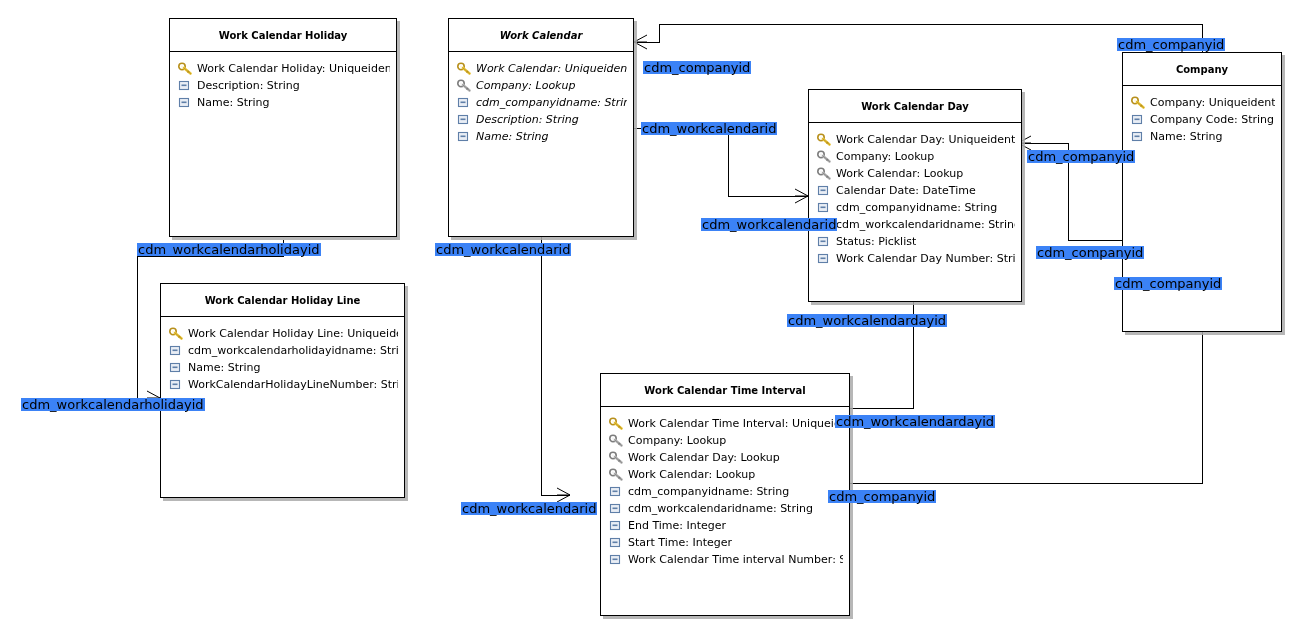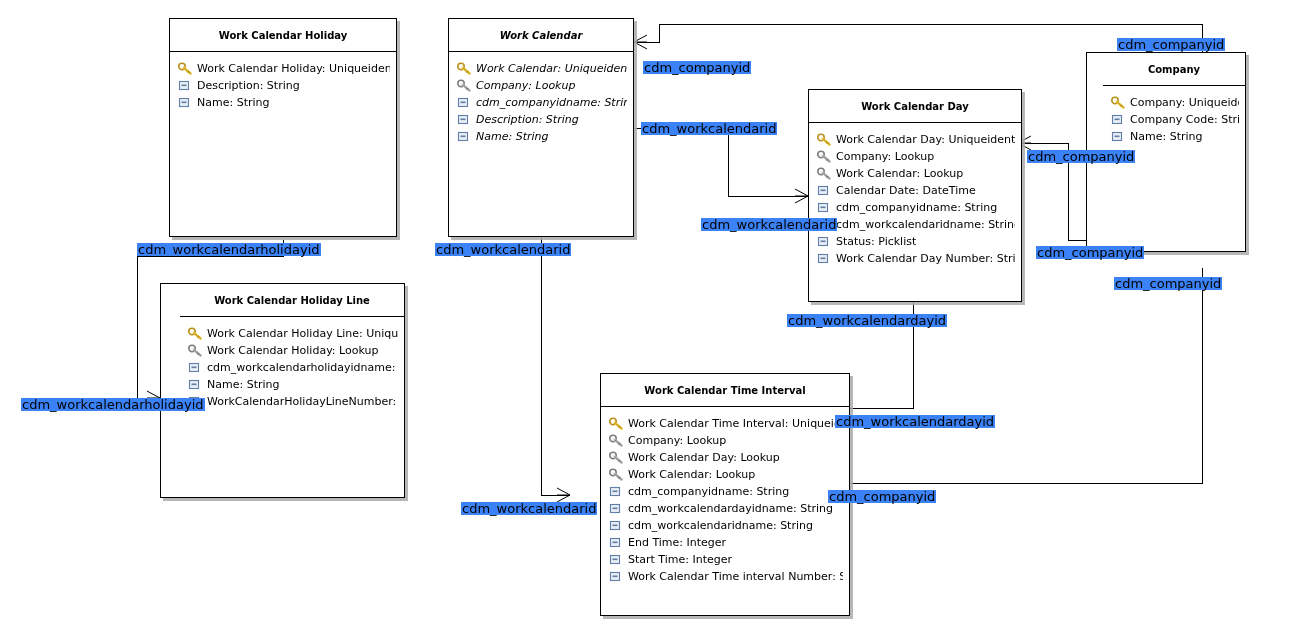--- a/index.html
+++ b/index.html
@@ -314,21 +314,21 @@
             <svg width="15" height="13" viewBox="0 0 15 13">
               <rect x="1.5" y="2.5" width="9" height="8" fill="#e9eef5" stroke="#5f7fa8" stroke-width="1.1"></rect>
               <rect x="3.5" y="5.5" width="5" height="1.6" fill="#5f7fa8"></rect>
             </svg>
           </span>
         <span class="attr-label">Work Calendar Day Number: Stri...</span>
       </div>
     </div>
   </div>
 
-  <div class="entity" style="left:1086px; top:52px; width:160px; height:200px;padding-left:16px;">
+  <div class="entity" style="left:1122px; top:52px; width:160px; height:280px;">
     <div class="entity-title">Company</div>
     <div class="entity-attrs">
       <div class="attr">
         <span class="ico">
             <svg width="15" height="13" viewBox="0 0 15 13">
               <circle cx="4" cy="4.5" r="3.2" fill="none" stroke="#b8901c" stroke-width="1.6"></circle>
               <circle cx="4" cy="4.5" r="1.1" fill="#fff8dc"></circle>
               <path d="M6,6 L12.5,11.5" stroke="#e8c33a" stroke-width="2.6" stroke-linecap="round"></path>
               <path d="M6,6 L12.5,11.5" stroke="#b8901c" stroke-width="0.8" stroke-linecap="round"></path>
               <path d="M9.5,10.5 L11,9" stroke="#b8901c" stroke-width="1.4"></path>
@@ -350,145 +350,124 @@
             <svg width="15" height="13" viewBox="0 0 15 13">
               <rect x="1.5" y="2.5" width="9" height="8" fill="#e9eef5" stroke="#5f7fa8" stroke-width="1.1"></rect>
               <rect x="3.5" y="5.5" width="5" height="1.6" fill="#5f7fa8"></rect>
             </svg>
           </span>
         <span class="attr-label">Name: String</span>
       </div>
     </div>
   </div>
 
-  <div class="entity" style="left:160px; top:283px; width:245px; height:215px;padding-left:19px;">
+  <div class="entity" style="left:160px; top:283px; width:245px; height:215px;">
     <div class="entity-title">Work Calendar Holiday Line</div>
     <div class="entity-attrs">
       <div class="attr">
         <span class="ico">
             <svg width="15" height="13" viewBox="0 0 15 13">
               <circle cx="4" cy="4.5" r="3.2" fill="none" stroke="#b8901c" stroke-width="1.6"></circle>
               <circle cx="4" cy="4.5" r="1.1" fill="#fff8dc"></circle>
               <path d="M6,6 L12.5,11.5" stroke="#e8c33a" stroke-width="2.6" stroke-linecap="round"></path>
               <path d="M6,6 L12.5,11.5" stroke="#b8901c" stroke-width="0.8" stroke-linecap="round"></path>
               <path d="M9.5,10.5 L11,9" stroke="#b8901c" stroke-width="1.4"></path>
             </svg>
           </span>
         <span class="attr-label">Work Calendar Holiday Line: Uniqueident...</span>
       </div>
       <div class="attr">
         <span class="ico">
             <svg width="15" height="13" viewBox="0 0 15 13">
+              <rect x="1.5" y="2.5" width="9" height="8" fill="#e9eef5" stroke="#5f7fa8" stroke-width="1.1"></rect>
+              <rect x="3.5" y="5.5" width="5" height="1.6" fill="#5f7fa8"></rect>
+            </svg>
+          </span>
+        <span class="attr-label">cdm_workcalendarholidayidname: String</span>
+      </div>
+      <div class="attr">
+        <span class="ico">
+            <svg width="15" height="13" viewBox="0 0 15 13">
+              <rect x="1.5" y="2.5" width="9" height="8" fill="#e9eef5" stroke="#5f7fa8" stroke-width="1.1"></rect>
+              <rect x="3.5" y="5.5" width="5" height="1.6" fill="#5f7fa8"></rect>
+            </svg>
+          </span>
+        <span class="attr-label">Name: String</span>
+      </div>
+      <div class="attr">
+        <span class="ico">
+            <svg width="15" height="13" viewBox="0 0 15 13">
+              <rect x="1.5" y="2.5" width="9" height="8" fill="#e9eef5" stroke="#5f7fa8" stroke-width="1.1"></rect>
+              <rect x="3.5" y="5.5" width="5" height="1.6" fill="#5f7fa8"></rect>
+            </svg>
+          </span>
+        <span class="attr-label">WorkCalendarHolidayLineNumber: String</span>
+      </div>
+    </div>
+  </div>
+
+  <div class="entity" style="left:570px; top:373px; width:250px; height:243px;margin-left:30px;">
+    <div class="entity-title">Work Calendar Time Interval</div>
+    <div class="entity-attrs">
+      <div class="attr">
+        <span class="ico">
+            <svg width="15" height="13" viewBox="0 0 15 13">
+              <circle cx="4" cy="4.5" r="3.2" fill="none" stroke="#b8901c" stroke-width="1.6"></circle>
+              <circle cx="4" cy="4.5" r="1.1" fill="#fff8dc"></circle>
+              <path d="M6,6 L12.5,11.5" stroke="#e8c33a" stroke-width="2.6" stroke-linecap="round"></path>
+              <path d="M6,6 L12.5,11.5" stroke="#b8901c" stroke-width="0.8" stroke-linecap="round"></path>
+              <path d="M9.5,10.5 L11,9" stroke="#b8901c" stroke-width="1.4"></path>
+            </svg>
+          </span>
+        <span class="attr-label">Work Calendar Time Interval: Uniqueident...</span>
+      </div>
+      <div class="attr">
+        <span class="ico">
+            <svg width="15" height="13" viewBox="0 0 15 13">
               <circle cx="4" cy="4.5" r="3.2" fill="none" stroke="#7d7d7d" stroke-width="1.6"></circle>
               <circle cx="4" cy="4.5" r="1.1" fill="#f2f2f2"></circle>
               <path d="M6,6 L12.5,11.5" stroke="#b5b5b5" stroke-width="2.6" stroke-linecap="round"></path>
               <path d="M6,6 L12.5,11.5" stroke="#7d7d7d" stroke-width="0.8" stroke-linecap="round"></path>
               <path d="M9.5,10.5 L11,9" stroke="#7d7d7d" stroke-width="1.4"></path>
             </svg>
           </span>
-        <span class="attr-label">Work Calendar Holiday: Lookup</span>
-      </div>
-      <div class="attr">
-        <span class="ico">
-            <svg width="15" height="13" viewBox="0 0 15 13">
-              <rect x="1.5" y="2.5" width="9" height="8" fill="#e9eef5" stroke="#5f7fa8" stroke-width="1.1"></rect>
-              <rect x="3.5" y="5.5" width="5" height="1.6" fill="#5f7fa8"></rect>
-            </svg>
-          </span>
-        <span class="attr-label">cdm_workcalendarholidayidname: String</span>
-      </div>
-      <div class="attr">
-        <span class="ico">
-            <svg width="15" height="13" viewBox="0 0 15 13">
-              <rect x="1.5" y="2.5" width="9" height="8" fill="#e9eef5" stroke="#5f7fa8" stroke-width="1.1"></rect>
-              <rect x="3.5" y="5.5" width="5" height="1.6" fill="#5f7fa8"></rect>
-            </svg>
-          </span>
-        <span class="attr-label">Name: String</span>
-      </div>
-      <div class="attr">
-        <span class="ico">
-            <svg width="15" height="13" viewBox="0 0 15 13">
-              <rect x="1.5" y="2.5" width="9" height="8" fill="#e9eef5" stroke="#5f7fa8" stroke-width="1.1"></rect>
-              <rect x="3.5" y="5.5" width="5" height="1.6" fill="#5f7fa8"></rect>
-            </svg>
-          </span>
-        <span class="attr-label">WorkCalendarHolidayLineNumber: String</span>
-      </div>
-    </div>
-  </div>
-
-  <div class="entity" style="left:570px; top:373px; width:250px; height:243px;margin-left:30px;">
-    <div class="entity-title">Work Calendar Time Interval</div>
-    <div class="entity-attrs">
-      <div class="attr">
-        <span class="ico">
-            <svg width="15" height="13" viewBox="0 0 15 13">
-              <circle cx="4" cy="4.5" r="3.2" fill="none" stroke="#b8901c" stroke-width="1.6"></circle>
-              <circle cx="4" cy="4.5" r="1.1" fill="#fff8dc"></circle>
-              <path d="M6,6 L12.5,11.5" stroke="#e8c33a" stroke-width="2.6" stroke-linecap="round"></path>
-              <path d="M6,6 L12.5,11.5" stroke="#b8901c" stroke-width="0.8" stroke-linecap="round"></path>
-              <path d="M9.5,10.5 L11,9" stroke="#b8901c" stroke-width="1.4"></path>
-            </svg>
-          </span>
-        <span class="attr-label">Work Calendar Time Interval: Uniqueident...</span>
+        <span class="attr-label">Company: Lookup</span>
       </div>
       <div class="attr">
         <span class="ico">
             <svg width="15" height="13" viewBox="0 0 15 13">
               <circle cx="4" cy="4.5" r="3.2" fill="none" stroke="#7d7d7d" stroke-width="1.6"></circle>
               <circle cx="4" cy="4.5" r="1.1" fill="#f2f2f2"></circle>
               <path d="M6,6 L12.5,11.5" stroke="#b5b5b5" stroke-width="2.6" stroke-linecap="round"></path>
               <path d="M6,6 L12.5,11.5" stroke="#7d7d7d" stroke-width="0.8" stroke-linecap="round"></path>
               <path d="M9.5,10.5 L11,9" stroke="#7d7d7d" stroke-width="1.4"></path>
             </svg>
           </span>
-        <span class="attr-label">Company: Lookup</span>
+        <span class="attr-label">Work Calendar Day: Lookup</span>
       </div>
       <div class="attr">
         <span class="ico">
             <svg width="15" height="13" viewBox="0 0 15 13">
               <circle cx="4" cy="4.5" r="3.2" fill="none" stroke="#7d7d7d" stroke-width="1.6"></circle>
               <circle cx="4" cy="4.5" r="1.1" fill="#f2f2f2"></circle>
               <path d="M6,6 L12.5,11.5" stroke="#b5b5b5" stroke-width="2.6" stroke-linecap="round"></path>
               <path d="M6,6 L12.5,11.5" stroke="#7d7d7d" stroke-width="0.8" stroke-linecap="round"></path>
               <path d="M9.5,10.5 L11,9" stroke="#7d7d7d" stroke-width="1.4"></path>
             </svg>
           </span>
-        <span class="attr-label">Work Calendar Day: Lookup</span>
-      </div>
-      <div class="attr">
-        <span class="ico">
-            <svg width="15" height="13" viewBox="0 0 15 13">
-              <circle cx="4" cy="4.5" r="3.2" fill="none" stroke="#7d7d7d" stroke-width="1.6"></circle>
-              <circle cx="4" cy="4.5" r="1.1" fill="#f2f2f2"></circle>
-              <path d="M6,6 L12.5,11.5" stroke="#b5b5b5" stroke-width="2.6" stroke-linecap="round"></path>
-              <path d="M6,6 L12.5,11.5" stroke="#7d7d7d" stroke-width="0.8" stroke-linecap="round"></path>
-              <path d="M9.5,10.5 L11,9" stroke="#7d7d7d" stroke-width="1.4"></path>
-            </svg>
-          </span>
         <span class="attr-label">Work Calendar: Lookup</span>
       </div>
       <div class="attr">
         <span class="ico">
             <svg width="15" height="13" viewBox="0 0 15 13">
               <rect x="1.5" y="2.5" width="9" height="8" fill="#e9eef5" stroke="#5f7fa8" stroke-width="1.1"></rect>
               <rect x="3.5" y="5.5" width="5" height="1.6" fill="#5f7fa8"></rect>
             </svg>
           </span>
         <span class="attr-label">cdm_companyidname: String</span>
-      </div>
-      <div class="attr">
-        <span class="ico">
-            <svg width="15" height="13" viewBox="0 0 15 13">
-              <rect x="1.5" y="2.5" width="9" height="8" fill="#e9eef5" stroke="#5f7fa8" stroke-width="1.1"></rect>
-              <rect x="3.5" y="5.5" width="5" height="1.6" fill="#5f7fa8"></rect>
-            </svg>
-          </span>
-        <span class="attr-label">cdm_workcalendardayidname: String</span>
       </div>
       <div class="attr">
         <span class="ico">
             <svg width="15" height="13" viewBox="0 0 15 13">
               <rect x="1.5" y="2.5" width="9" height="8" fill="#e9eef5" stroke="#5f7fa8" stroke-width="1.1"></rect>
               <rect x="3.5" y="5.5" width="5" height="1.6" fill="#5f7fa8"></rect>
             </svg>
           </span>
         <span class="attr-label">cdm_workcalendaridname: String</span>
       </div>

